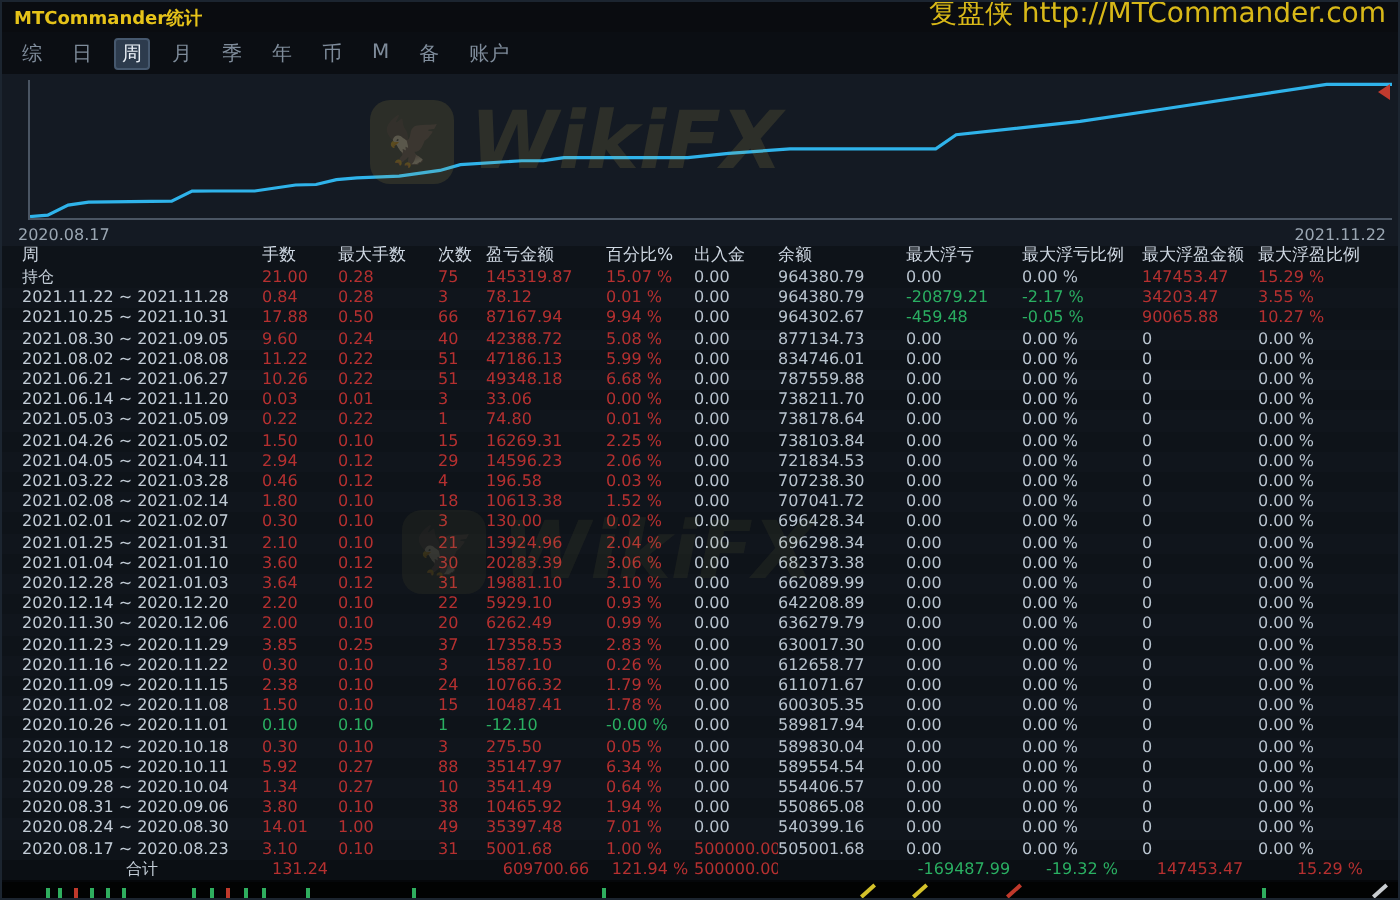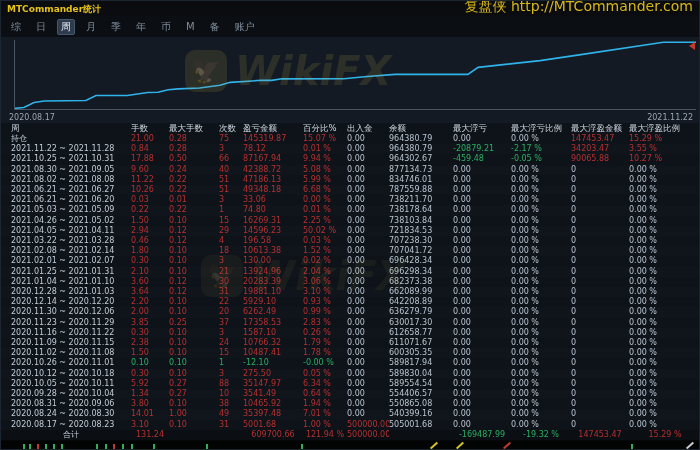--- a/index.html
+++ b/index.html
@@ -221,21 +221,21 @@
             <td class="c-red">49348.18</td>
             <td class="c-red">6.68 %</td>
             <td class="c-gray">0.00</td>
             <td class="c-gray">787559.88</td>
             <td class="c-gray">0.00</td>
             <td class="c-gray">0.00 %</td>
             <td class="c-gray">0</td>
             <td class="c-gray">0.00 %</td>
           </tr>
           <tr>
-            <td class="c-date">2021.06.21 ~ 2021.06.20</td>
+            <td class="c-date">2021.06.14 ~ 2021.11.20</td>
             <td class="c-red">0.03</td>
             <td class="c-red">0.01</td>
             <td class="c-red">3</td>
             <td class="c-red">33.06</td>
             <td class="c-red">0.00 %</td>
             <td class="c-gray">0.00</td>
             <td class="c-gray">738211.70</td>
             <td class="c-gray">0.00</td>
             <td class="c-gray">0.00 %</td>
             <td class="c-gray">0</td>
@@ -268,21 +268,21 @@
             <td class="c-gray">0.00 %</td>
             <td class="c-gray">0</td>
             <td class="c-gray">0.00 %</td>
           </tr>
           <tr>
             <td class="c-date">2021.04.05 ~ 2021.04.11</td>
             <td class="c-red">2.94</td>
             <td class="c-red">0.12</td>
             <td class="c-red">29</td>
             <td class="c-red">14596.23</td>
-            <td class="c-red">50.02 %</td>
+            <td class="c-red">2.06 %</td>
             <td class="c-gray">0.00</td>
             <td class="c-gray">721834.53</td>
             <td class="c-gray">0.00</td>
             <td class="c-gray">0.00 %</td>
             <td class="c-gray">0</td>
             <td class="c-gray">0.00 %</td>
           </tr>
           <tr>
             <td class="c-date">2021.03.22 ~ 2021.03.28</td>
             <td class="c-red">0.46</td>

